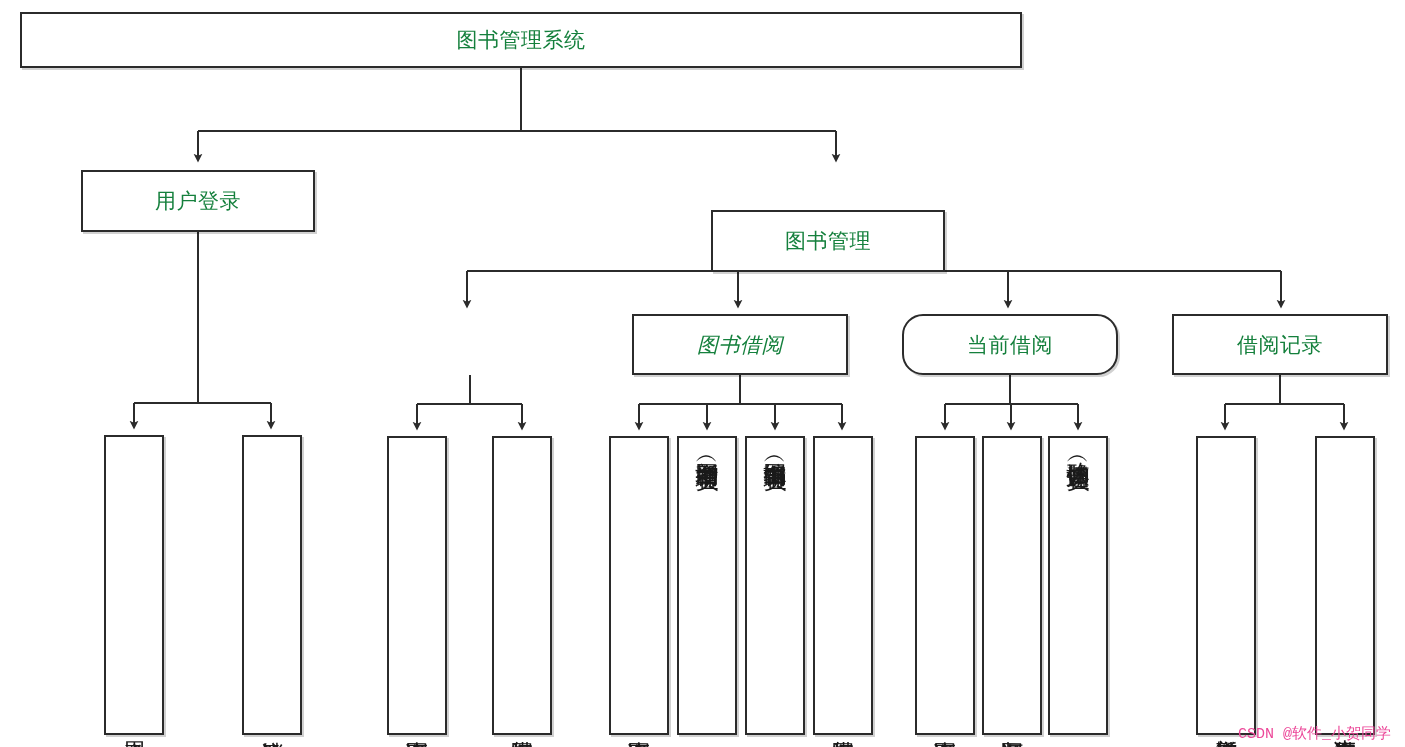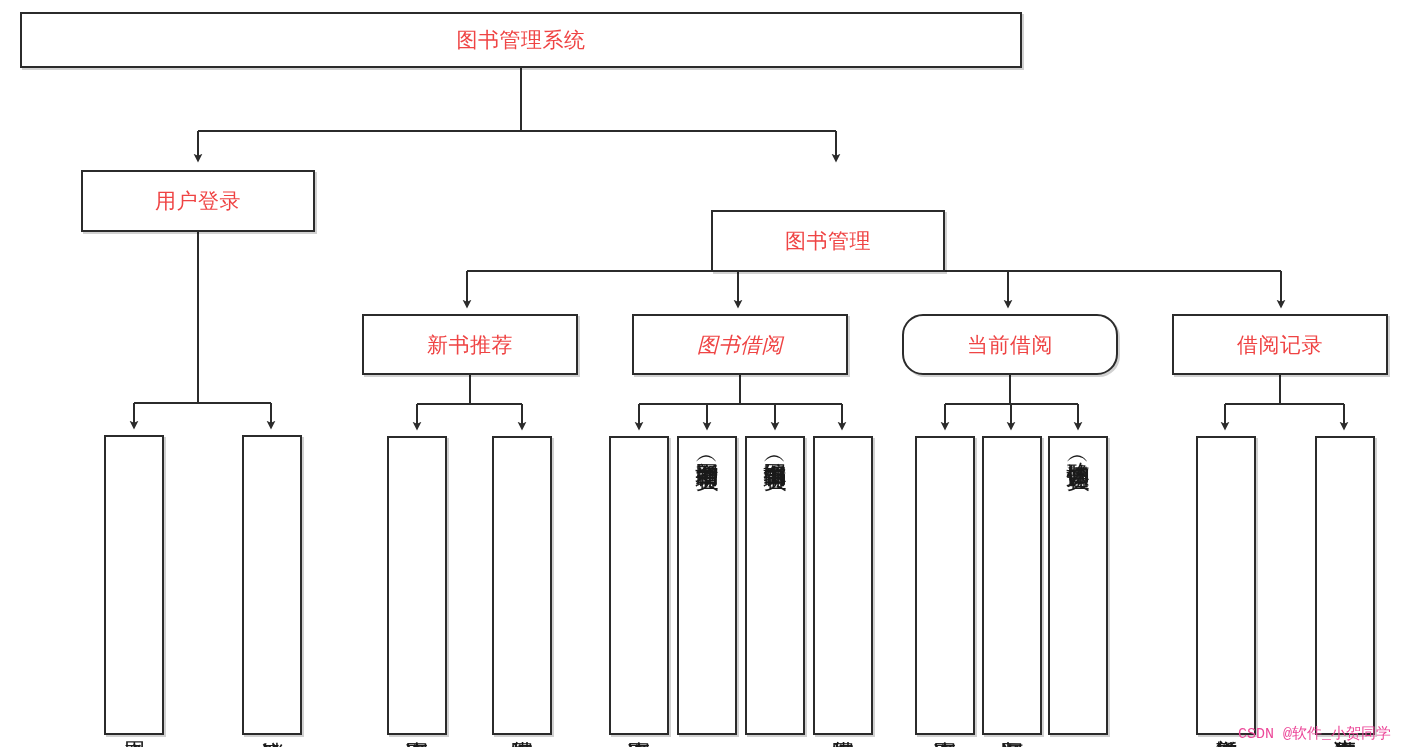--- a/index.html
+++ b/index.html
@@ -32,21 +32,21 @@
     box-shadow: 2px 2px 0 rgba(0,0,0,0.18);
   }
   .node-label-h {
     position: absolute;
     left: 0;
     right: 0;
     top: 50%;
     transform: translateY(-50%);
     text-align: center;
     font-size: 21px;
-    color: #ef4444;
+    color: #15803d;
     letter-spacing: 0.5px;
     line-height: 1.15;
     white-space: nowrap;
   }
   .vwrap {
     position: absolute;
     left: 0;
     right: 0;
     top: 6px;
     bottom: 6px;
@@ -138,23 +138,20 @@
   </div>
 
   <div class="node-box" style="left:81px; top:170px; width:234px; height:62px;">
     <span class="node-label-h">用户登录</span>
   </div>
 
   <div class="node-box" style="left:711px; top:170px; width:234px; height:62px;margin-top:40px;">
     <span class="node-label-h">图书管理</span>
   </div>
 
-  <div class="node-box" style="left:362px; top:314px; width:216px; height:61px;">
-    <span class="node-label-h">新书推荐</span>
-  </div>
 
   <div class="node-box" style="left:632px; top:314px; width:216px; height:61px;font-style:italic;">
     <span class="node-label-h">图书借阅</span>
   </div>
 
   <div class="node-box" style="left:902px; top:314px; width:216px; height:61px;border-radius:21px;">
     <span class="node-label-h">当前借阅</span>
   </div>
 
   <div class="node-box" style="left:1172px; top:314px; width:216px; height:61px;">

